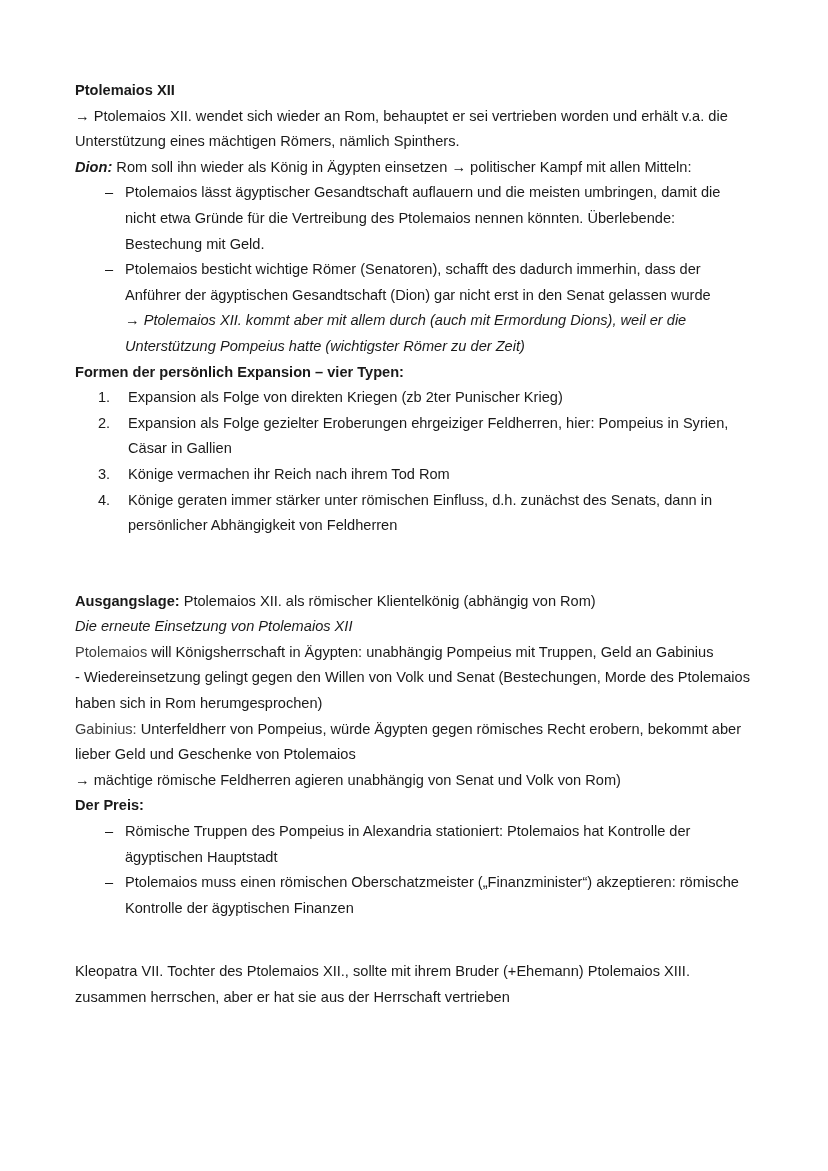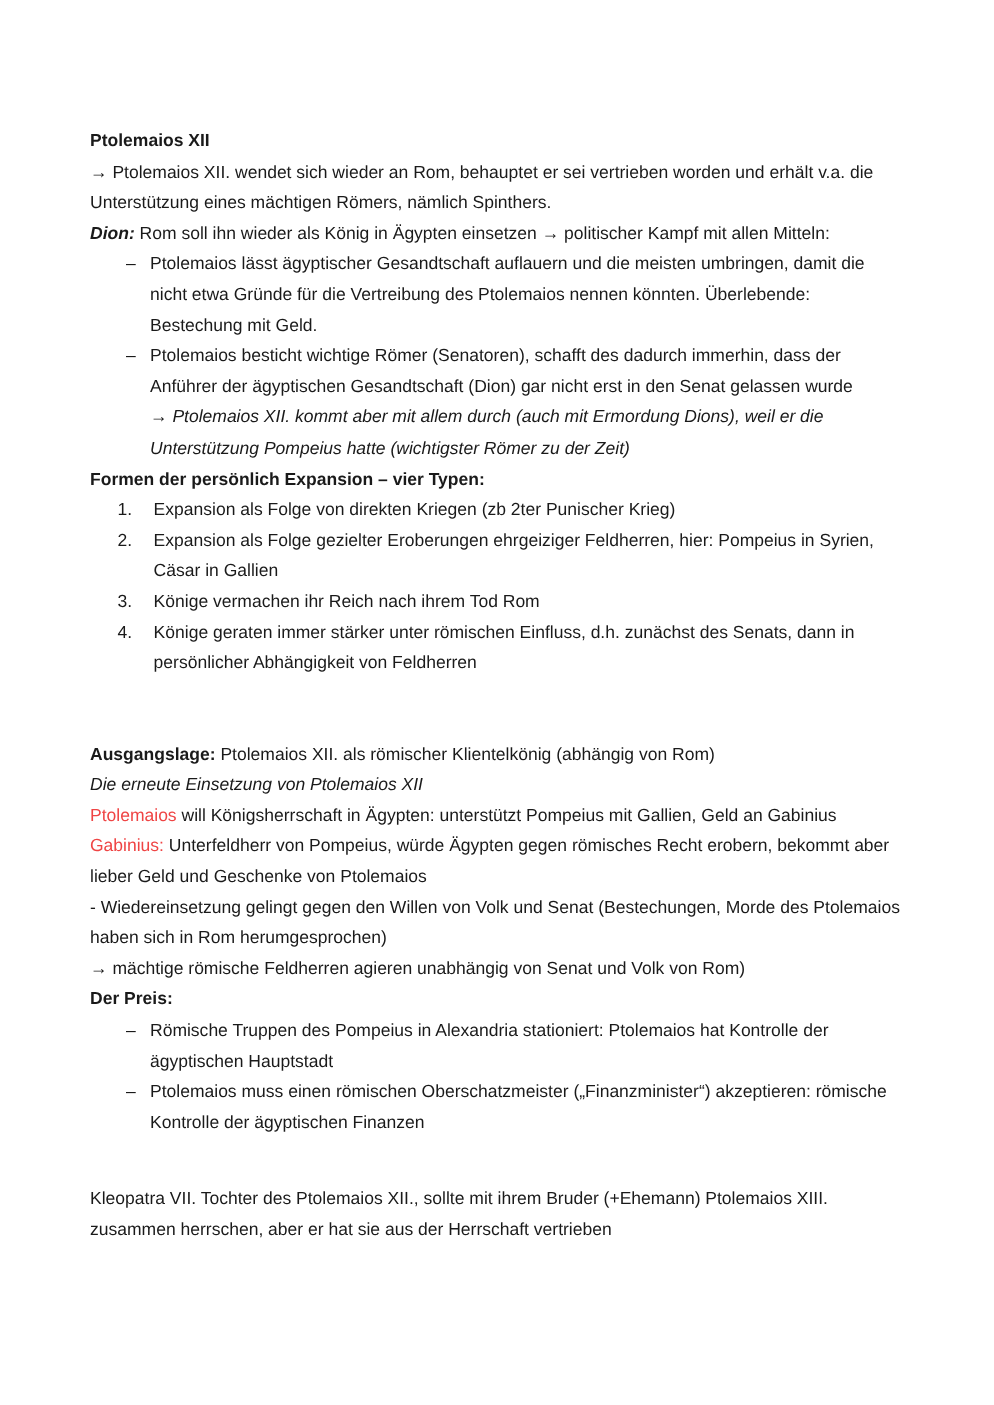--- a/index.html
+++ b/index.html
@@ -19,30 +19,29 @@
     width: 828px;
     height: 1171px;
     background: #ffffff;
     box-sizing: border-box;
     padding: 78px 78px 0 75px;
   }
   .doc {
     width: 676px;
     font-size: 14.6px;
     line-height: 25.6px;
-    margin-top: 28px;
   }
   p, .line {
     margin: 0;
     padding: 0;
   }
   .b   { font-weight: bold; }
   .i   { font-style: italic; }
   .bi  { font-weight: bold; font-style: italic; }
-  .green { color: #ef4444; }
+  .green { color: #404040; }
 
   
   .dash-list {
     margin: 0;
     padding: 0;
     list-style: none;
   }
   .dash-list > li {
     position: relative;
     padding-left: 50px;
@@ -125,29 +124,29 @@
 
     <div class="gap-lg"></div>
 
     <p>
       <span class="b">Ausgangslage:</span><span> Ptolemaios XII. als römischer Klientelkönig (abhängig von Rom)</span>
     </p>
 
     <p class="i">Die erneute Einsetzung von Ptolemaios XII</p>
 
     <p>
-      <span class="green">Ptolemaios</span><span> will Königsherrschaft in Ägypten: unterstützt Pompeius mit Gallien, Geld an Gabinius</span>
+      <span class="green">Ptolemaios</span><span> will Königsherrschaft in Ägypten: unabhängig Pompeius mit Truppen, Geld an Gabinius</span>
     </p>
 
+
+    <p>- Wiedereinsetzung gelingt gegen den Willen von Volk und Senat (Bestechungen, Morde des Ptolemaios haben sich in Rom herumgesprochen)</p>
 
     <p>
       <span class="green">Gabinius:</span><span> Unterfeldherr von Pompeius, würde Ägypten gegen römisches Recht erobern, bekommt aber lieber Geld und Geschenke von Ptolemaios</span>
     </p>
-
-    <p>- Wiedereinsetzung gelingt gegen den Willen von Volk und Senat (Bestechungen, Morde des Ptolemaios haben sich in Rom herumgesprochen)</p>
 
     <p>→  mächtige römische Feldherren agieren unabhängig von Senat und Volk von Rom)</p>
 
     <p class="b">Der Preis:</p>
 
     <ul class="dash-list">
       <li>
         <span class="marker">–</span><span>Römische Truppen des Pompeius in Alexandria stationiert: Ptolemaios hat Kontrolle der ägyptischen Hauptstadt</span>
       </li>
       <li>

